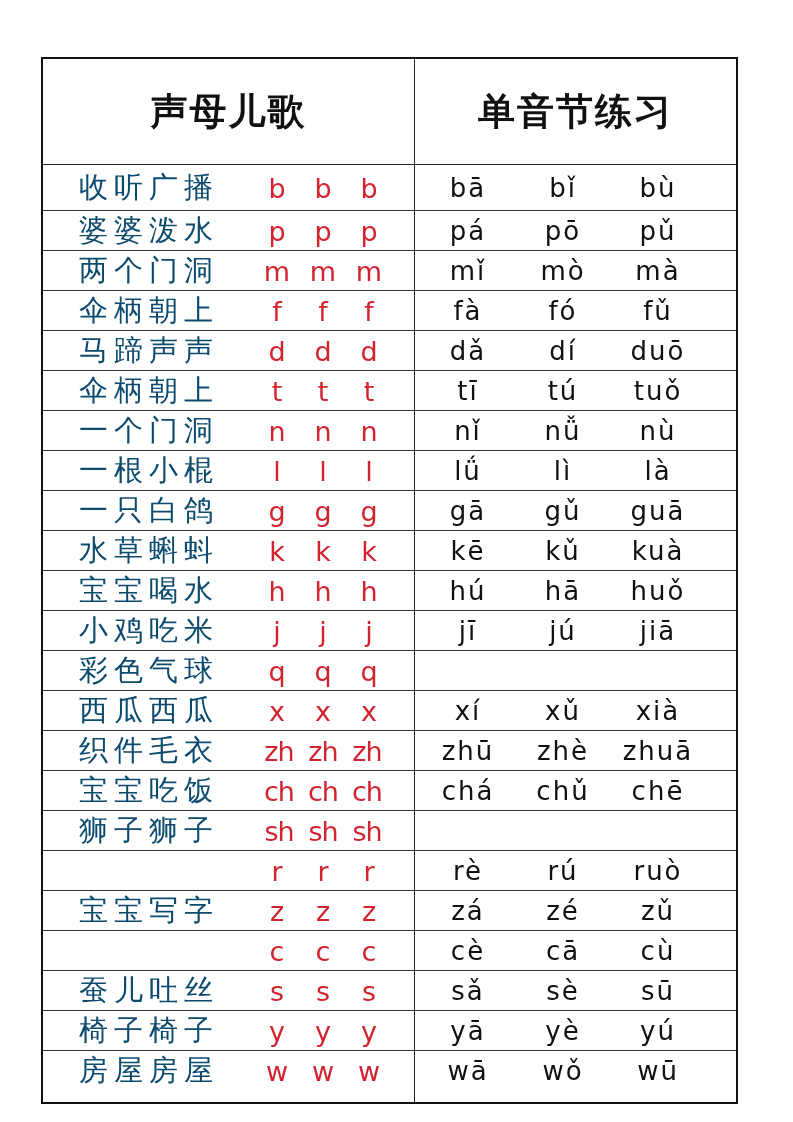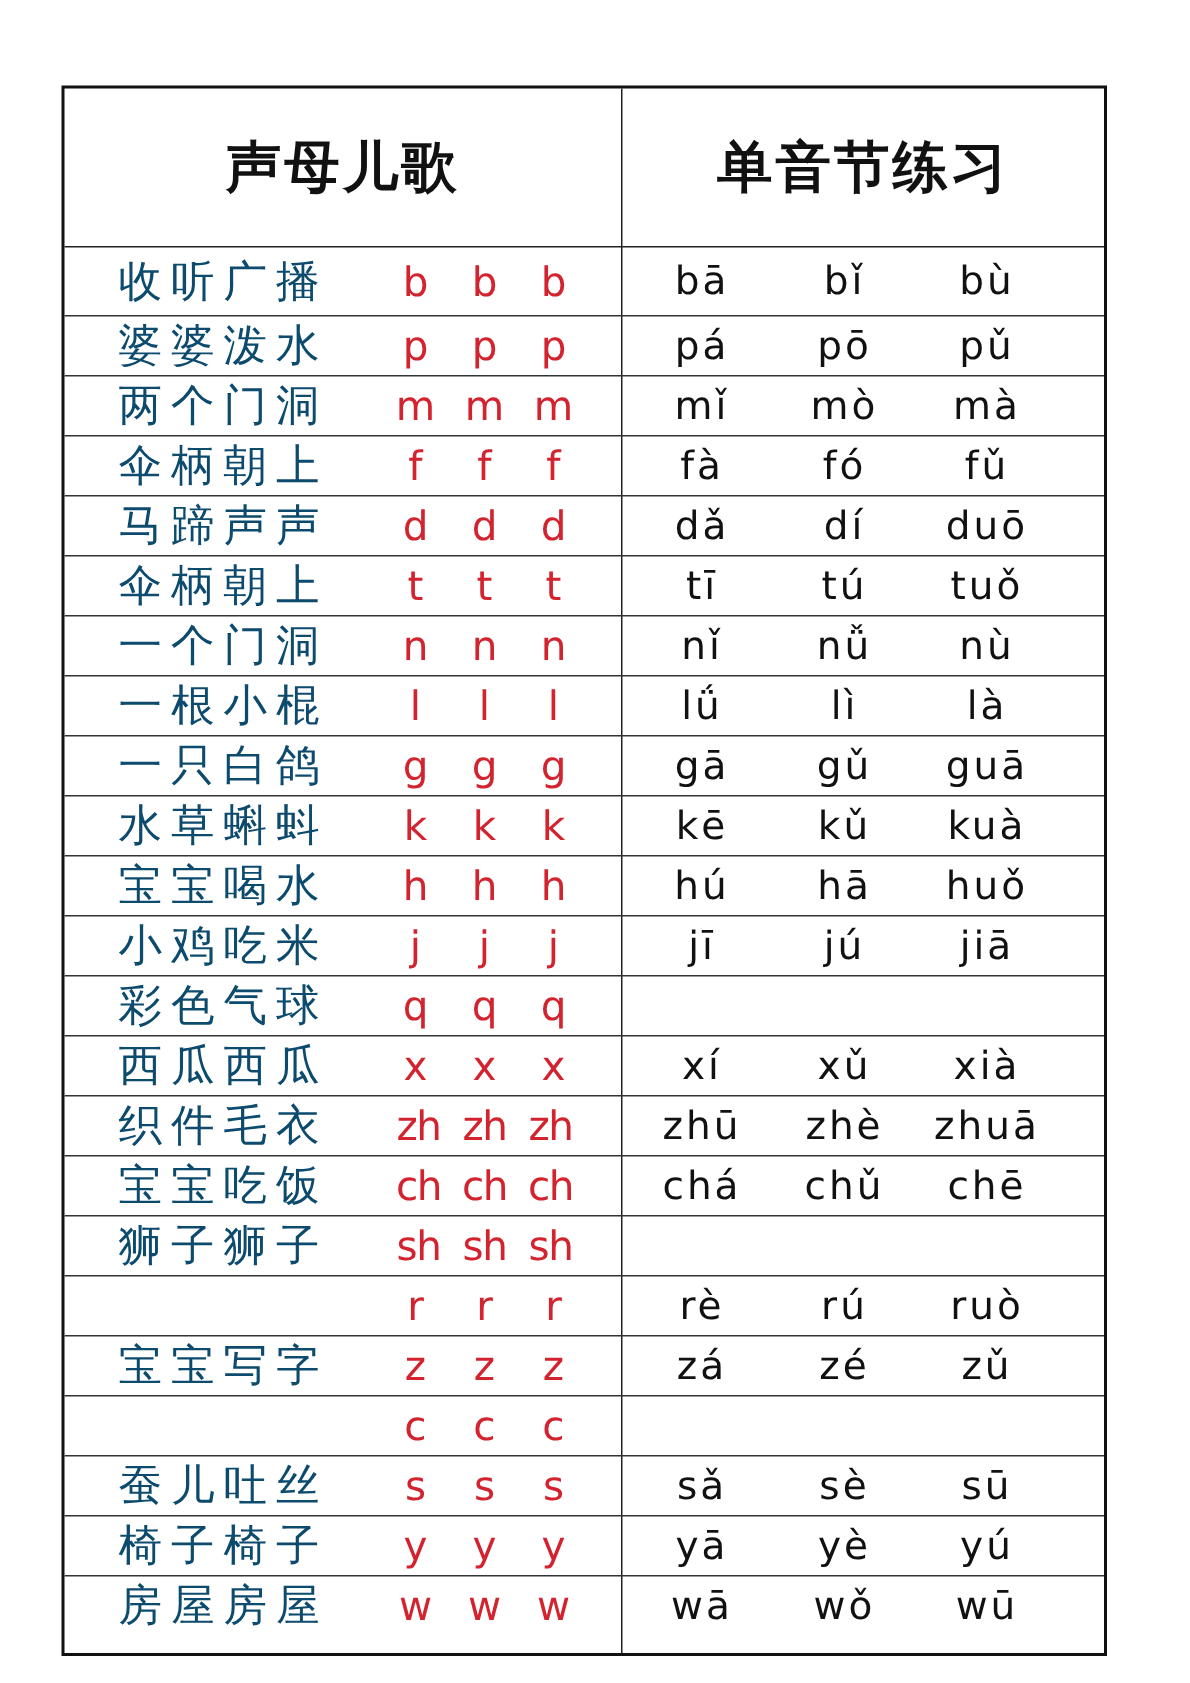--- a/index.html
+++ b/index.html
@@ -278,20 +278,25 @@
           <span>zé</span>
           <span>zǔ</span>
         </div>
       </div>
       <div class="row">
         <div class="initials">
           <span>c</span>
           <span>c</span>
           <span>c</span>
         </div>
+        <div class="syll">
+          <span>cè</span>
+          <span>cā</span>
+          <span>cù</span>
+        </div>
       </div>
       <div class="row">
         <div class="rhyme">蚕儿吐丝</div>
         <div class="initials">
           <span>s</span>
           <span>s</span>
           <span>s</span>
         </div>
         <div class="syll">
           <span>sǎ</span>

